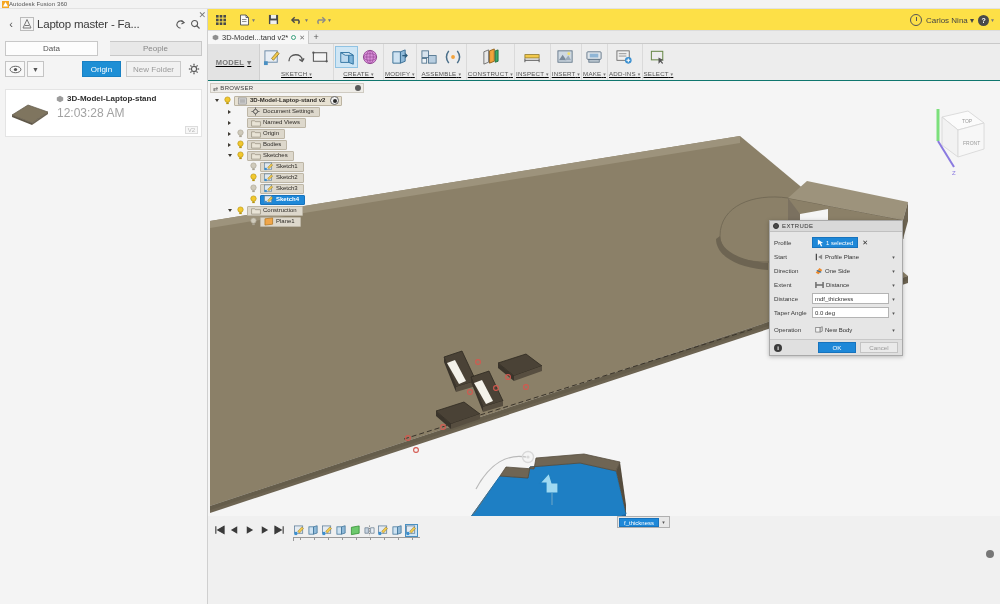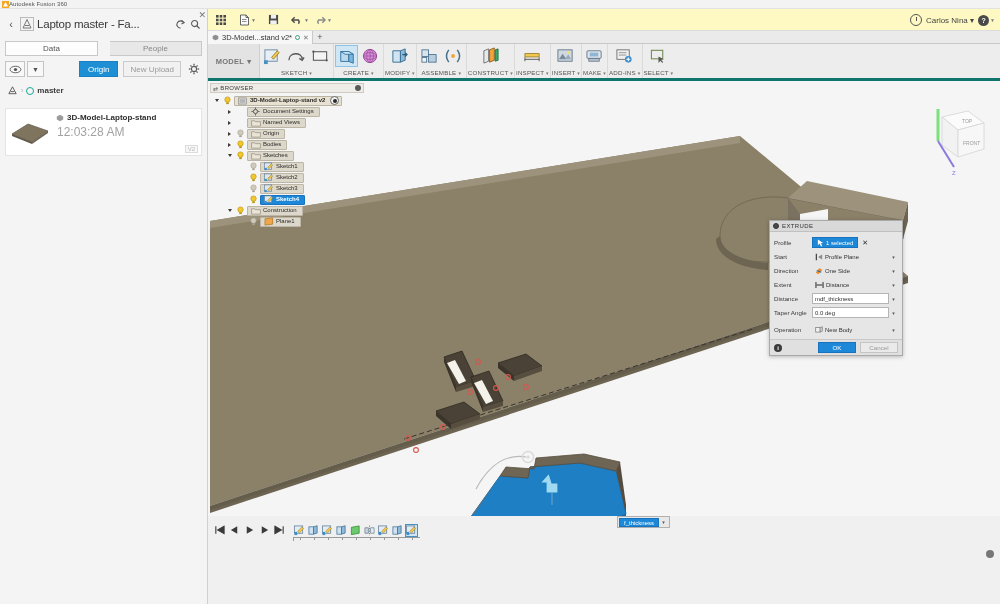--- a/index.html
+++ b/index.html
@@ -110,21 +110,21 @@
   }
 
   
   .main {
     position: absolute; left: 208px; top: 9px; width: 792px; height: 595px;
     background: #f0f0f0;
   }
 
   
   .qat {
-    height: 22px; background: #fef9c3; display: flex; align-items: center;
+    height: 22px; background: #fde047; display: flex; align-items: center;
     padding-left: 4px; gap: 1px; position: relative;
     border-bottom: 1px solid #dcdcdc;
   }
   .qat-btn {
     width: 17px; height: 18px; display: flex; align-items: center;
     justify-content: center; cursor: pointer; color: #5a5a5a;
   }
   .qat-sep { width: 5px; }
   .qat-caret { font-size: 5px; color: #777; margin-left: -3px; margin-right: 2px; cursor:pointer;}
   .qat-right {
@@ -160,21 +160,21 @@
   .dt-x { font-size: 7px; color: #777; }
   .doctab-plus {
     width: 14px; display: flex; align-items: center; justify-content: center;
     font-size: 9px; color: #555; cursor: pointer;
   }
   .doctabs-fill { flex:1; }
 
   
   .ribbon {
     height: 37px; background: #ededed; display: flex; align-items: stretch;
-    position: relative; border-bottom: 3px solid #0f766e;
+    position: relative; border-bottom: 1px solid #0f766e; text-decoration: underline;
   }
   .ribbon-wsel {
     width: 52px; display: flex; align-items: center; justify-content: center;
     gap: 3px; font-size: 7.5px; font-weight: bold; color: #777;
     background: #e3e3e3; border-right: 1px solid #d0d0d0; cursor: pointer;
     letter-spacing: 0.3px;
   }
   .rib-group {
     display: flex; flex-direction: column; align-items: center;
     border-right: 1px solid #dadada; padding: 0 1px;
@@ -405,49 +405,38 @@
     <div class="dp-toolrow">
       <div class="dp-eyebtn">
         <svg width="13" height="9" viewBox="0 0 14 10">
           <ellipse cx="7" cy="5" rx="6" ry="3.6" fill="none" stroke="#555" stroke-width="1"></ellipse>
           <circle cx="7" cy="5" r="1.8" fill="#555"></circle>
         </svg>
       </div>
       <div class="dp-chev">▼</div>
       <div class="dp-spacer"></div>
       <div class="dp-btn-upload">Origin</div>
-      <div class="dp-btn-newfolder">New Upload</div>
+      <div class="dp-btn-newfolder">New Folder</div>
       <div class="dp-gear2">
         <svg width="12" height="12" viewBox="0 0 14 14">
           <circle cx="7" cy="7" r="3" fill="none" stroke="#5a5a5a" stroke-width="1.3"></circle>
           <g stroke="#5a5a5a" stroke-width="1.5">
             <line x1="7" y1="1" x2="7" y2="3"></line>
               <line x1="7" y1="11" x2="7" y2="13"></line>
             <line x1="1" y1="7" x2="3" y2="7"></line>
               <line x1="11" y1="7" x2="13" y2="7"></line>
             <line x1="2.8" y1="2.8" x2="4.2" y2="4.2"></line>
               <line x1="9.8" y1="9.8" x2="11.2" y2="11.2"></line>
             <line x1="11.2" y1="2.8" x2="9.8" y2="4.2"></line>
               <line x1="4.2" y1="9.8" x2="2.8" y2="11.2"></line>
           </g>
         </svg>
       </div>
     </div>
 
-    <div class="dp-crumb">
-      <span>
-        <svg width="11" height="11" viewBox="0 0 12 12">
-          <path d="M6 2 L10 9.5 L2 9.5 Z" fill="none" stroke="#555" stroke-width="1"></path>
-          <line x1="4" y1="7.2" x2="8" y2="7.2" stroke="#555" stroke-width="1"></line>
-        </svg>
-      </span>
-      <span class="crumb-sep">›</span>
-      <span class="crumb-circle"></span>
-      <span class="crumb-master">master</span>
-    </div>
 
     <div class="dp-filecard">
       <div class="dp-thumb">
         <svg width="44" height="32" viewBox="0 0 44 32">
           <path d="M4 18 L20 8 L40 15 L24 26 Z" fill="#7f755f" stroke="#5f5748" stroke-width="0.7"></path>
           <path d="M4 18 L4 20 L24 28 L24 26 Z" fill="#5f5748"></path>
           <path d="M24 26 L24 28 L40 17 L40 15 Z" fill="#6d6453"></path>
         </svg>
       </div>
       <div class="dp-fileinfo">
@@ -528,21 +517,21 @@
       </div>
     </div>
 
     <div class="doctabs">
       <div class="doctab">
         <span>
           <svg width="7" height="7" viewBox="0 0 10 10">
               <path d="M1 3 L5 1 L9 3 L9 7 L5 9 L1 7 Z" fill="#8f8f8f"></path>
             </svg>
         </span>
-        <span>3D-Model...stand v2*</span>
+        <span>3D-Model...tand v2*</span>
         <span class="dt-dot"></span>
         <span class="dt-x">✕</span>
       </div>
       <div class="doctab-plus">+</div>
       <div class="doctabs-fill"></div>
     </div>
 
     <div class="ribbon">
       <div class="ribbon-wsel">
         <span>MODEL</span>

